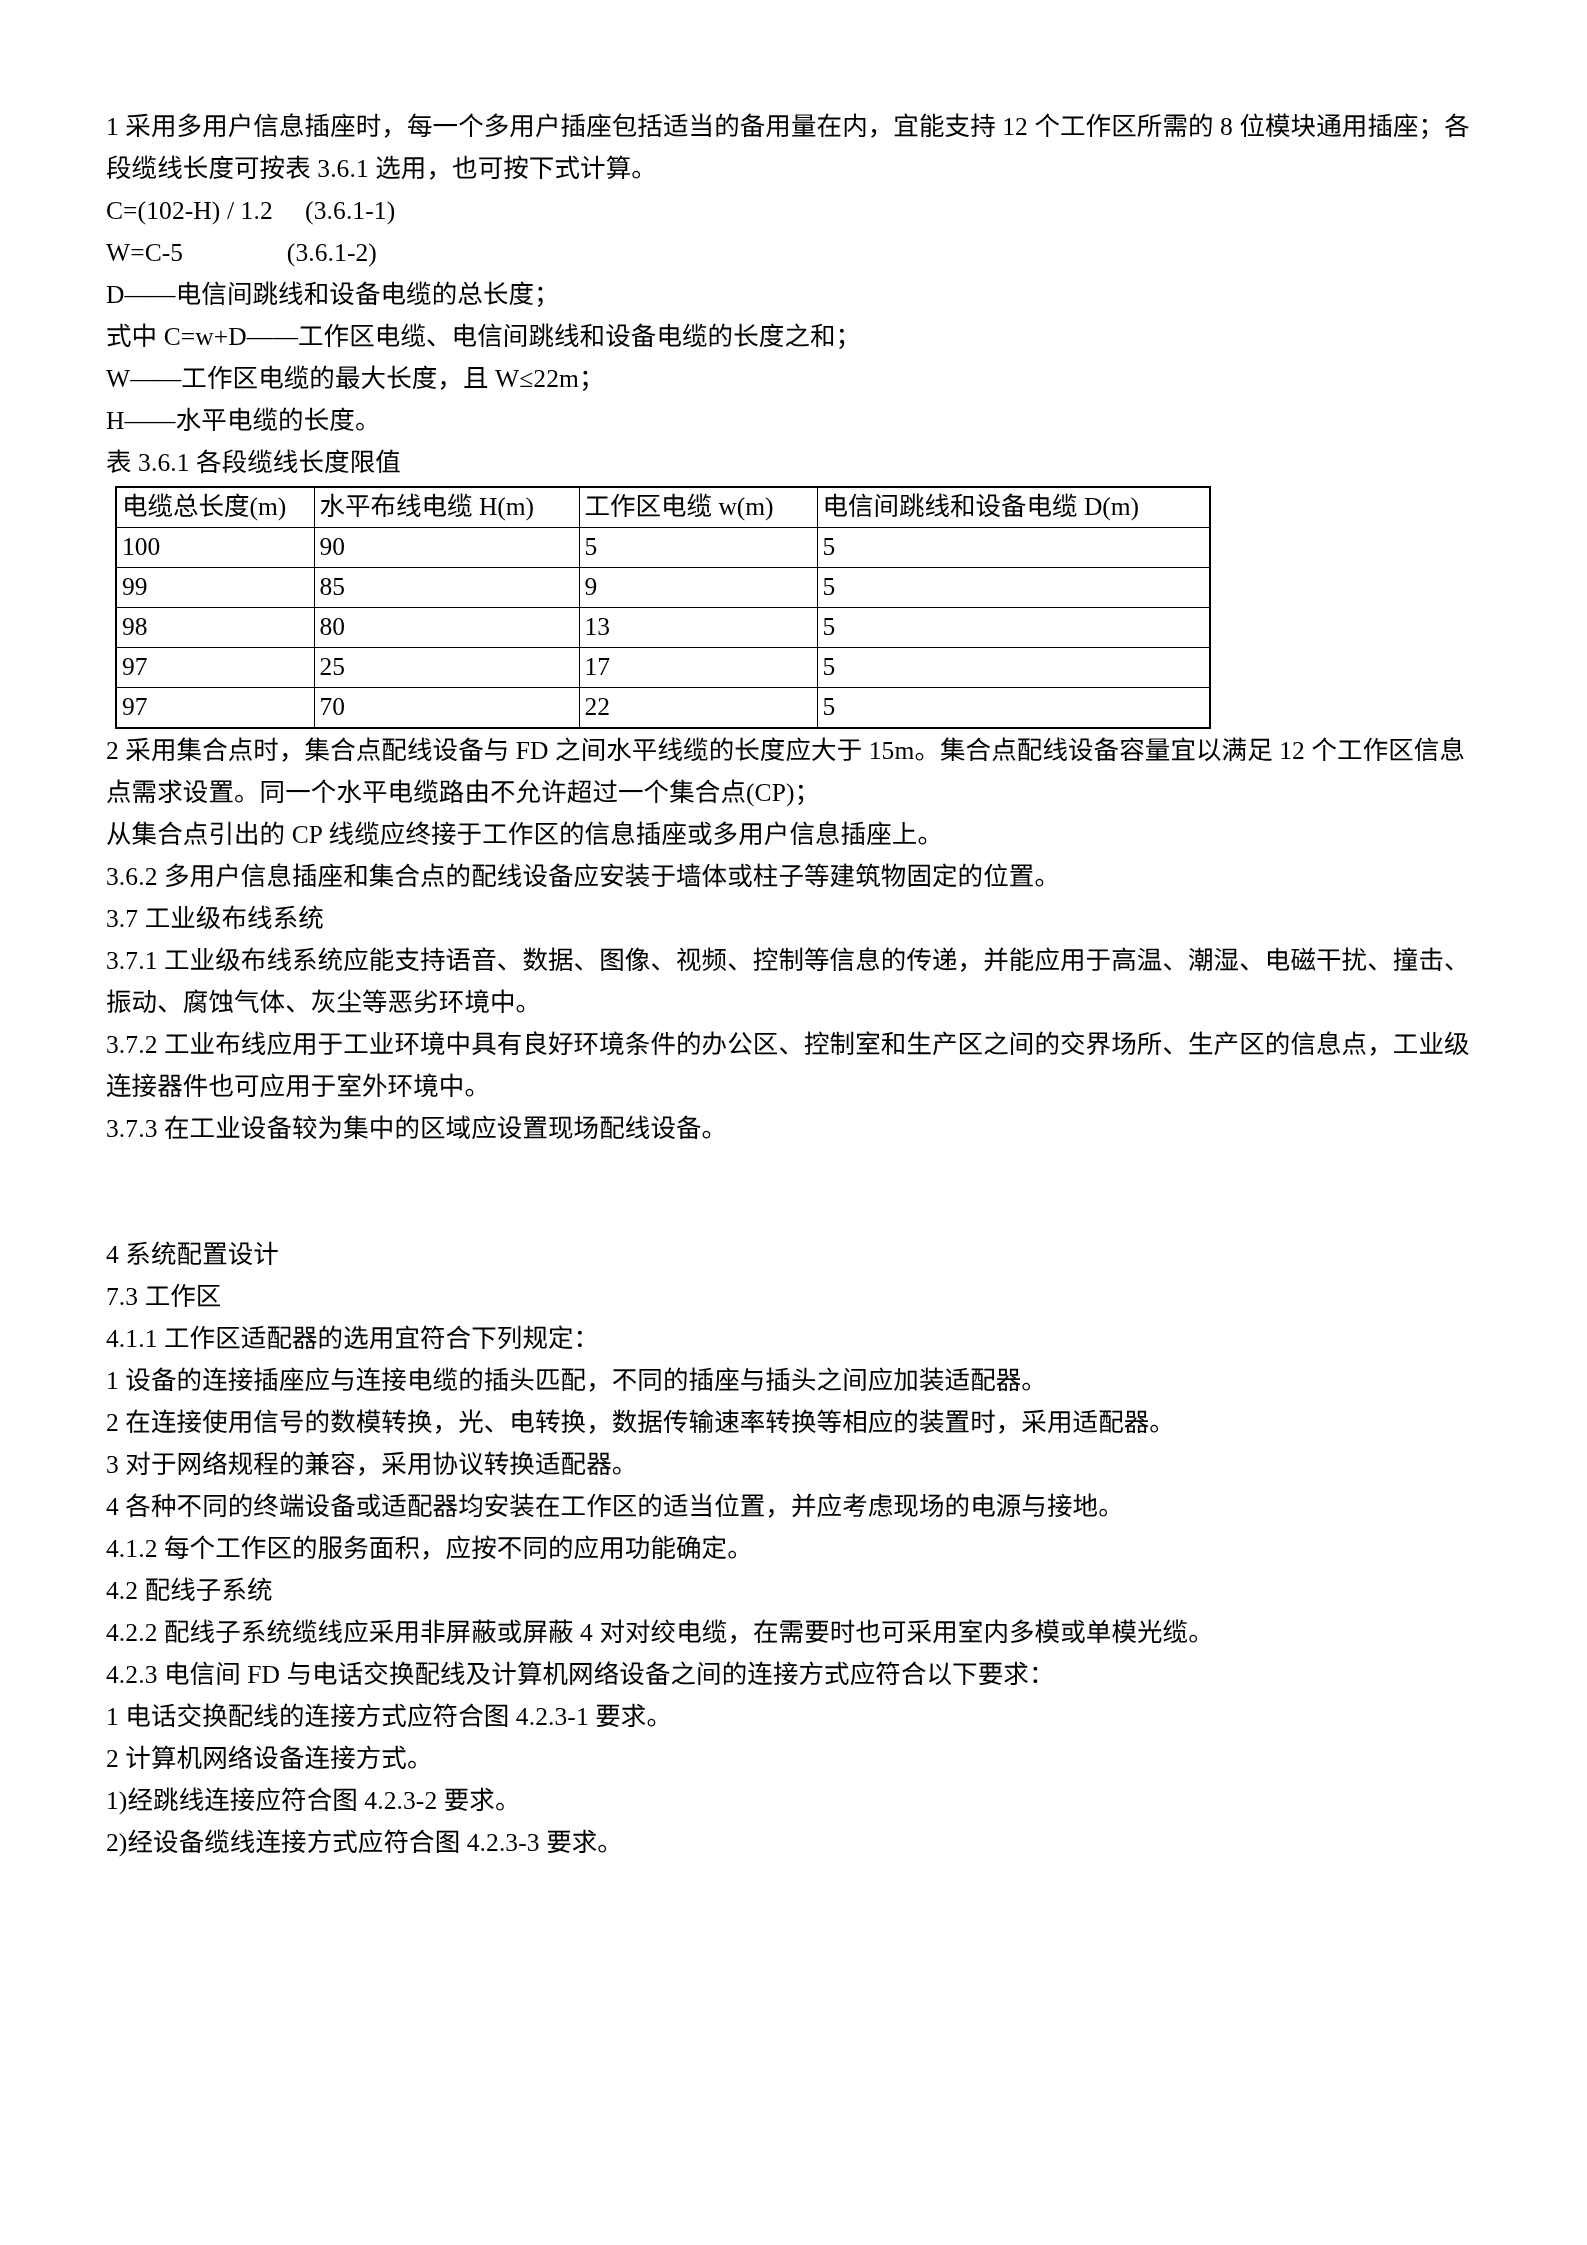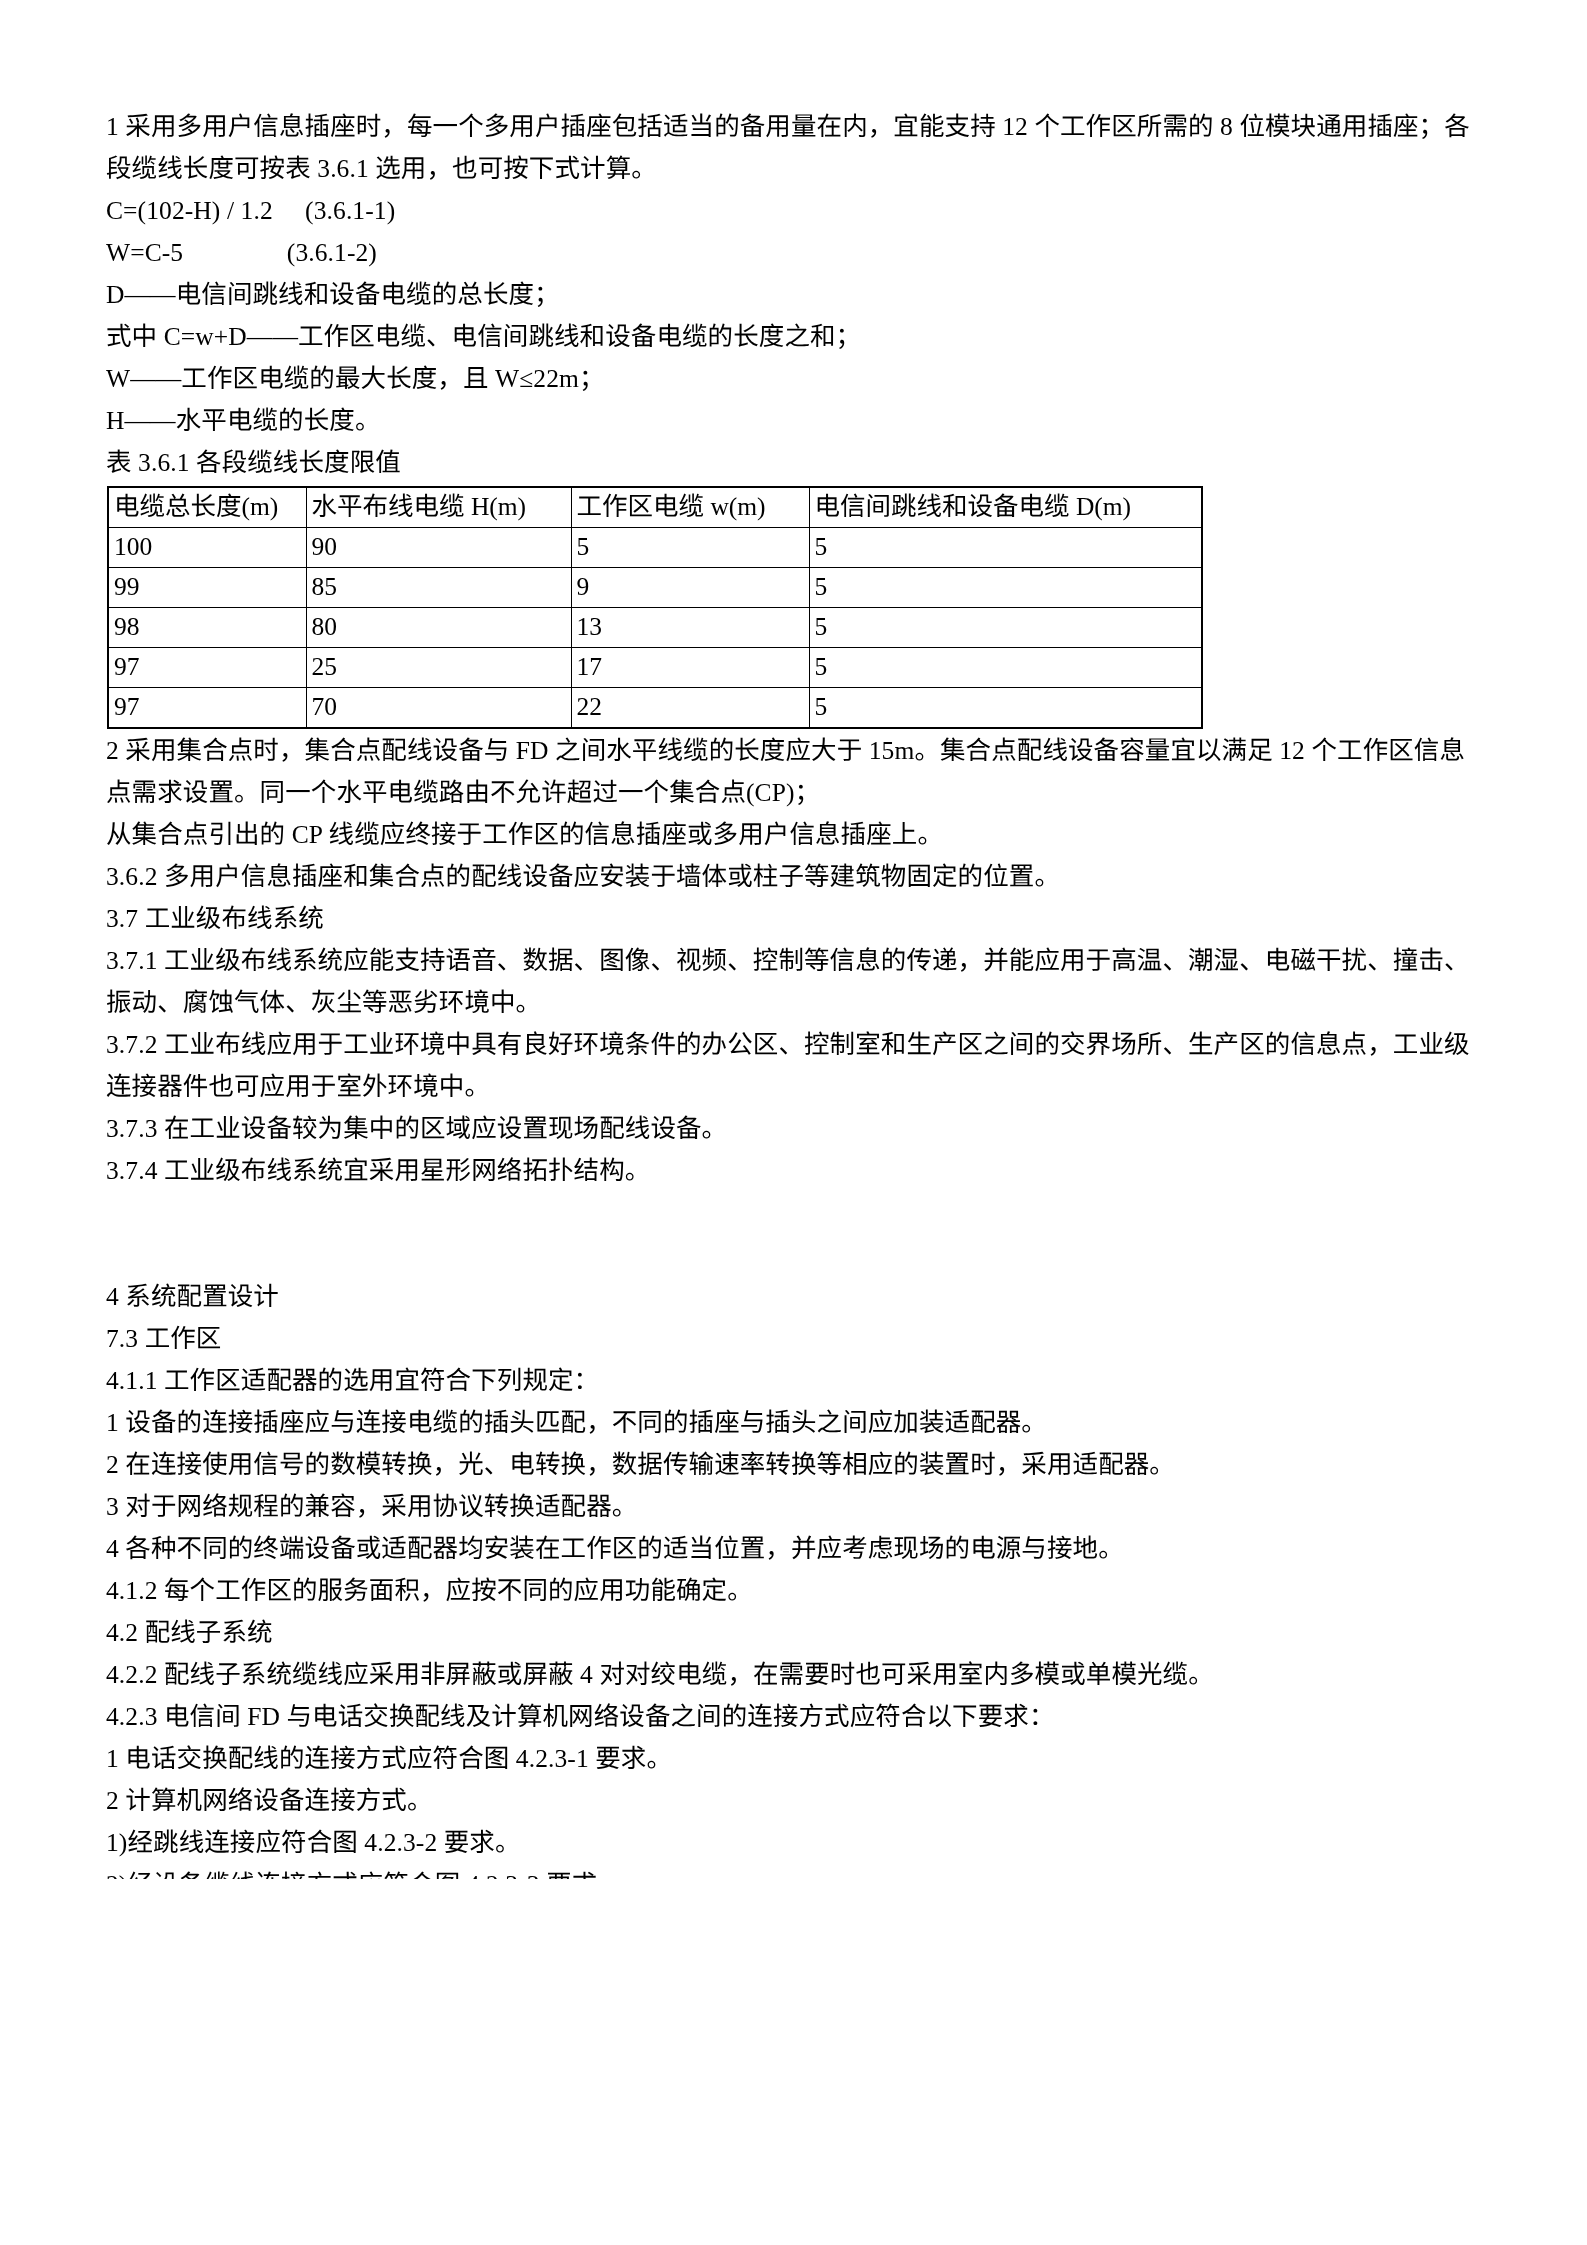--- a/index.html
+++ b/index.html
@@ -38,21 +38,21 @@
   }
   
   .table-wrap {
     margin-top: 2px;
     margin-bottom: 1px;
   }
   table.cable-table {
     border-collapse: collapse;
     width: 1094px;
     table-layout: fixed;
-    margin-left: 1px;
+    margin-left: 9px;
   }
   table.cable-table th,
   table.cable-table td {
     border: 1.6px solid #000000;
     font-weight: normal;
     font-size: 25.5px;
     line-height: 30px;
     text-align: left;
     padding: 4px 4px 5px 5px;
     vertical-align: top;
@@ -134,21 +134,20 @@
       </table>
     </div>
 
     <div class="line">2 采用集合点时，集合点配线设备与 FD 之间水平线缆的长度应大于 15m。集合点配线设备容量宜以满足 12 个工作区信息点需求设置。同一个水平电缆路由不允许超过一个集合点(CP)；</div>
     <div class="line">从集合点引出的 CP 线缆应终接于工作区的信息插座或多用户信息插座上。</div>
     <div class="line">3.6.2 多用户信息插座和集合点的配线设备应安装于墙体或柱子等建筑物固定的位置。</div>
     <div class="line">3.7 工业级布线系统</div>
     <div class="line">3.7.1 工业级布线系统应能支持语音、数据、图像、视频、控制等信息的传递，并能应用于高温、潮湿、电磁干扰、撞击、振动、腐蚀气体、灰尘等恶劣环境中。</div>
     <div class="line">3.7.2 工业布线应用于工业环境中具有良好环境条件的办公区、控制室和生产区之间的交界场所、生产区的信息点，工业级连接器件也可应用于室外环境中。</div>
     <div class="line">3.7.3 在工业设备较为集中的区域应设置现场配线设备。</div>
-    <div class="line">3.7.4 工业级布线系统宜采用星形网络拓扑结构。</div>
 
     <div class="line spacer-line"></div>
     <div class="line spacer-line"></div>
 
     <div class="line">4 系统配置设计</div>
     <div class="line">7.3 工作区</div>
     <div class="line">4.1.1 工作区适配器的选用宜符合下列规定：</div>
     <div class="line">1 设备的连接插座应与连接电缆的插头匹配，不同的插座与插头之间应加装适配器。</div>
     <div class="line">2 在连接使用信号的数模转换，光、电转换，数据传输速率转换等相应的装置时，采用适配器。</div>
     <div class="line">3 对于网络规程的兼容，采用协议转换适配器。</div>

